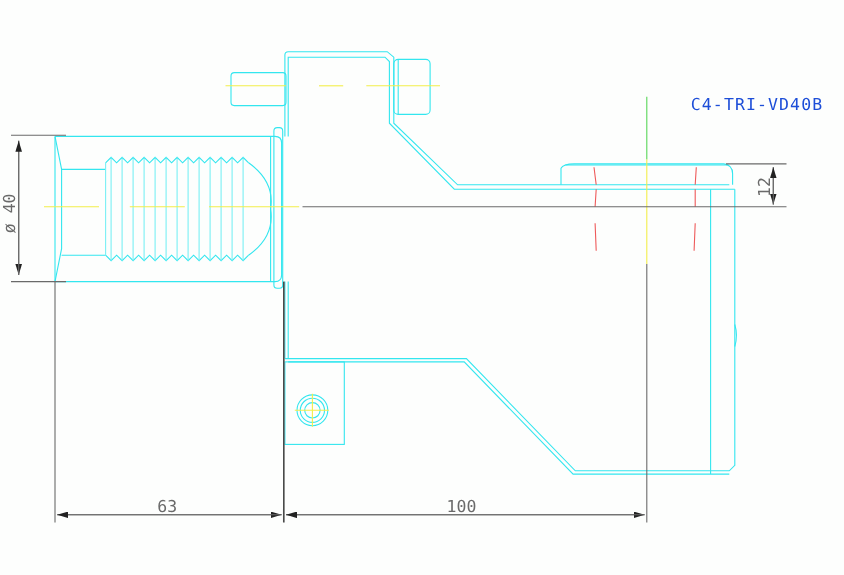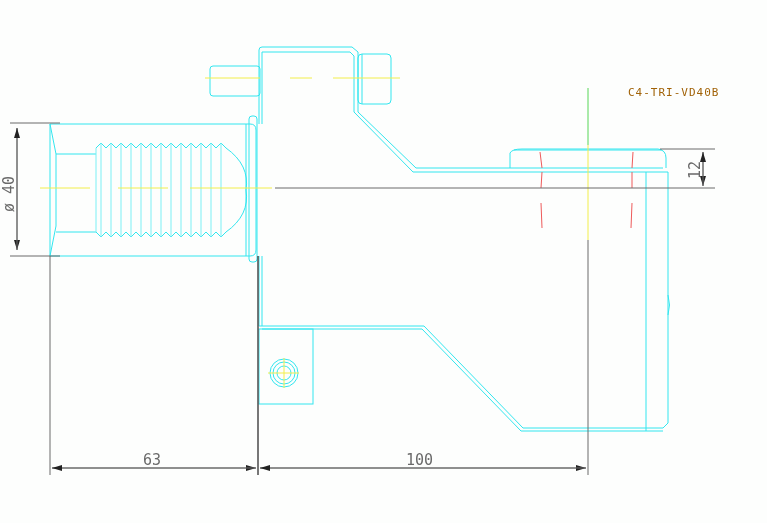--- a/index.html
+++ b/index.html
@@ -4,21 +4,21 @@
 <style>
   html, body { margin: 0; padding: 0; background: #fdfefd; }
   body { width: 767px; height: 523px; overflow: hidden; position: relative; font-family: "DejaVu Sans Mono", monospace; }
   #drawing { position: absolute; left: 0; top: 0; width: 767px; height: 523px; }
   .cy { stroke: #33e6ef; fill: none; stroke-width: 1; }
   .cy2 { stroke: #7af0f5; fill: none; stroke-width: 1; }
   .yl { stroke: #f2ee4a; fill: none; stroke-width: 1; }
   .rd { stroke: #ee5a5a; fill: none; stroke-width: 1; }
   .dim { stroke: #6a6a6a; fill: none; stroke-width: 1; }
   .dimtxt { fill: #6a6a6a; font-family: "DejaVu Sans Mono", monospace; font-size: 15px; }
-  .label { position: absolute; left: 628px; top: 86px; color: #a16207; font-family: "DejaVu Sans Mono", monospace; font-size: 11px; letter-spacing: 1px; }
+  .label { position: absolute; left: 628px; top: 86px; color: #1d4ed8; font-family: "DejaVu Sans Mono", monospace; font-size: 15px; letter-spacing: 1px; }
 </style>
 </head>
 <body>
 
 <div class="label">C4-TRI-VD40B</div>
 
 <svg id="drawing" viewBox="0 0 767 523" xmlns="http://www.w3.org/2000/svg">
   <defs>
     <marker id="arr" markerWidth="10" markerHeight="6" refX="10" refY="3" orient="auto" markerUnits="userSpaceOnUse">
       <path d="M0,0 L10,3 L0,6 Z" fill="#222"></path>

